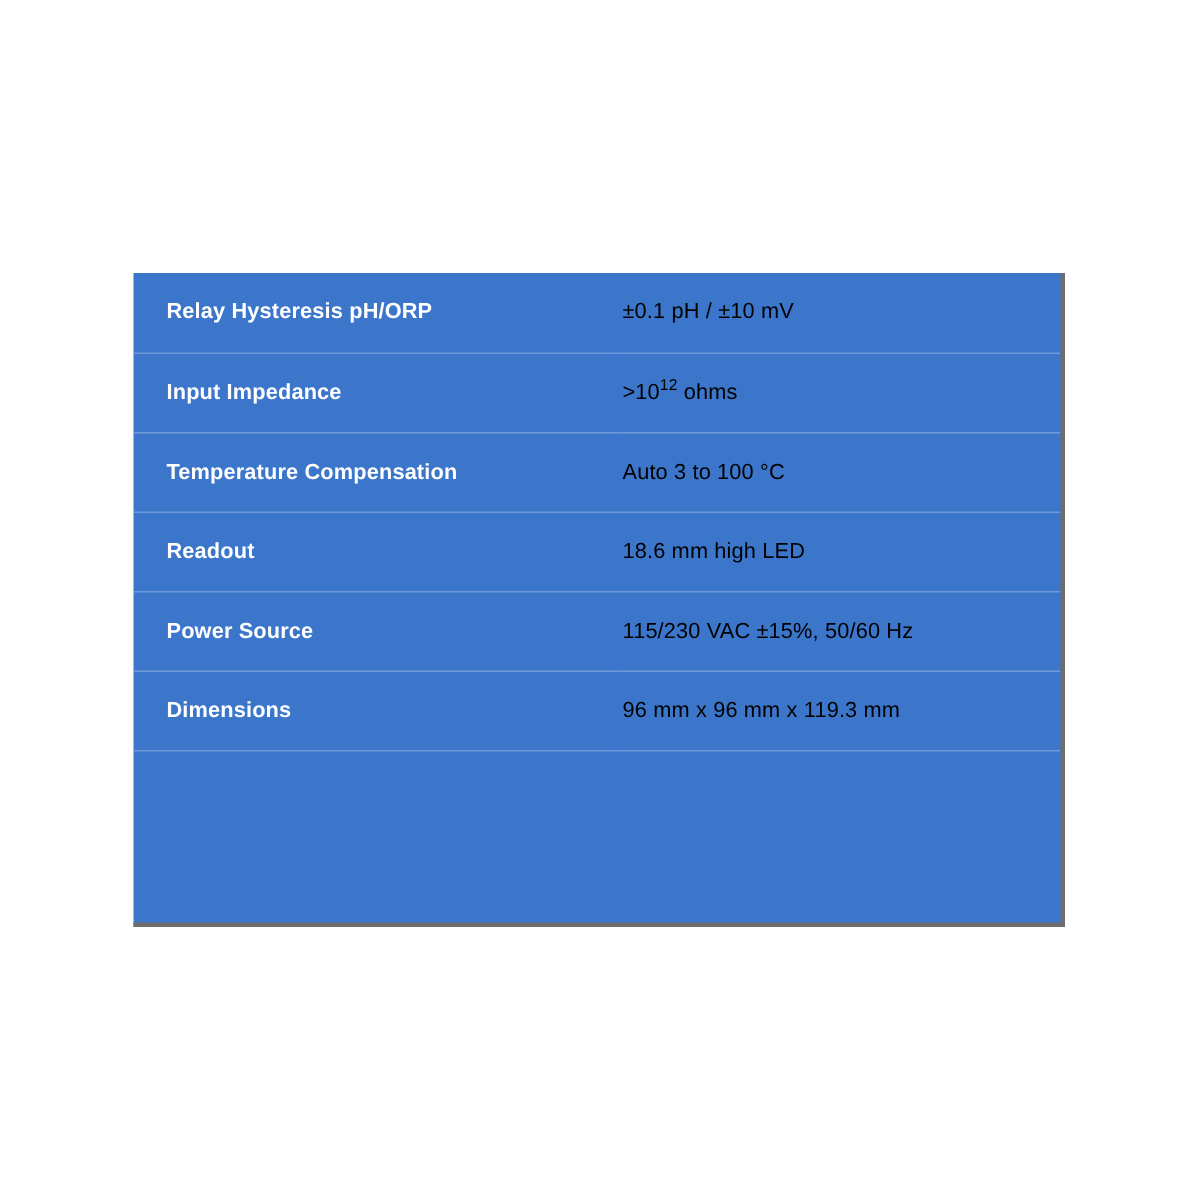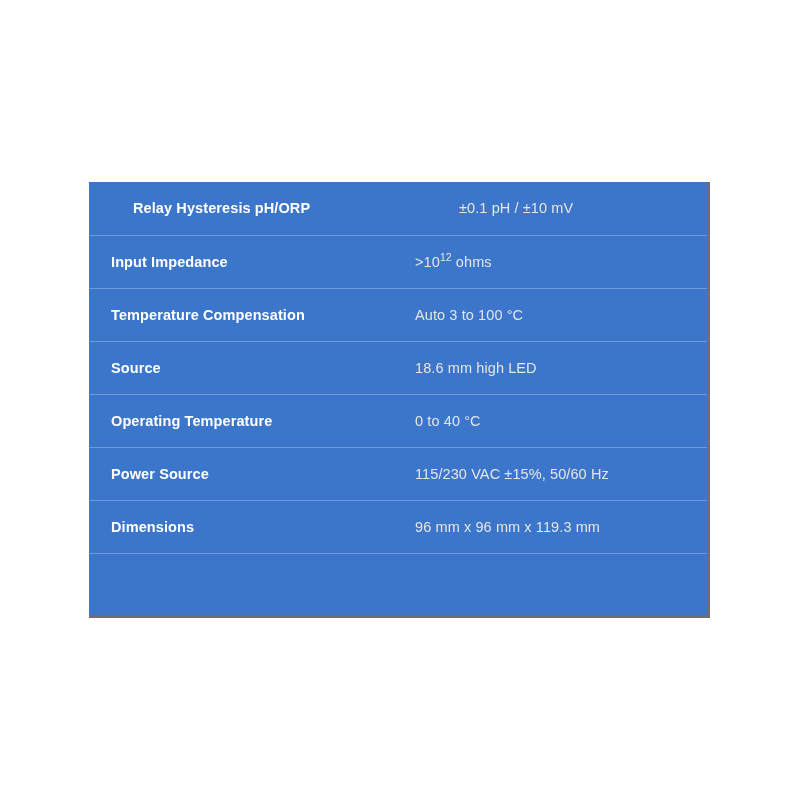--- a/index.html
+++ b/index.html
@@ -44,36 +44,35 @@
   .spec-row > * {
     height: 53px;
     vertical-align: middle;
     border-bottom: 1px solid #6f9ada;
     padding: 0;
     box-sizing: border-box;
   }
 
   .spec-row:first-child > * {
     border-top: none;
-    padding-left: 44px;
   }
 
   .cell-label {
     width: 326px;
     padding-left: 22px;
     color: #ffffff;
     font-size: 14.5px;
     font-weight: bold;
     letter-spacing: 0.1px;
     white-space: nowrap;
   }
 
   .cell-value {
     padding-left: 0px;
-    color: #e5e5e5;
+    color: #000000;
     font-size: 14.5px;
     font-weight: normal;
     letter-spacing: 0.1px;
     white-space: nowrap;
   }
 
   
   .spec-row > *:first-child {
     border-left: none;
   }
@@ -103,28 +102,24 @@
           <td class="cell-label">Input Impedance</td>
           <td class="cell-value"><span>&gt;10</span><sup>12</sup><span> ohms</span></td>
         </tr>
 
         <tr class="spec-row">
           <td class="cell-label">Temperature Compensation</td>
           <td class="cell-value"><span>Auto 3 to 100 °C</span><sup></sup><span></span></td>
         </tr>
 
         <tr class="spec-row">
-          <td class="cell-label">Source</td>
+          <td class="cell-label">Readout</td>
           <td class="cell-value"><span>18.6 mm high LED</span><sup></sup><span></span></td>
         </tr>
 
-        <tr class="spec-row">
-          <td class="cell-label">Operating Temperature</td>
-          <td class="cell-value"><span>0 to 40 °C</span><sup></sup><span></span></td>
-        </tr>
 
         <tr class="spec-row">
           <td class="cell-label">Power Source</td>
           <td class="cell-value"><span>115/230 VAC ±15%, 50/60 Hz</span><sup></sup><span></span></td>
         </tr>
 
         <tr class="spec-row">
           <td class="cell-label">Dimensions</td>
           <td class="cell-value"><span>96 mm x 96 mm x 119.3 mm</span><sup></sup><span></span></td>
         </tr>

